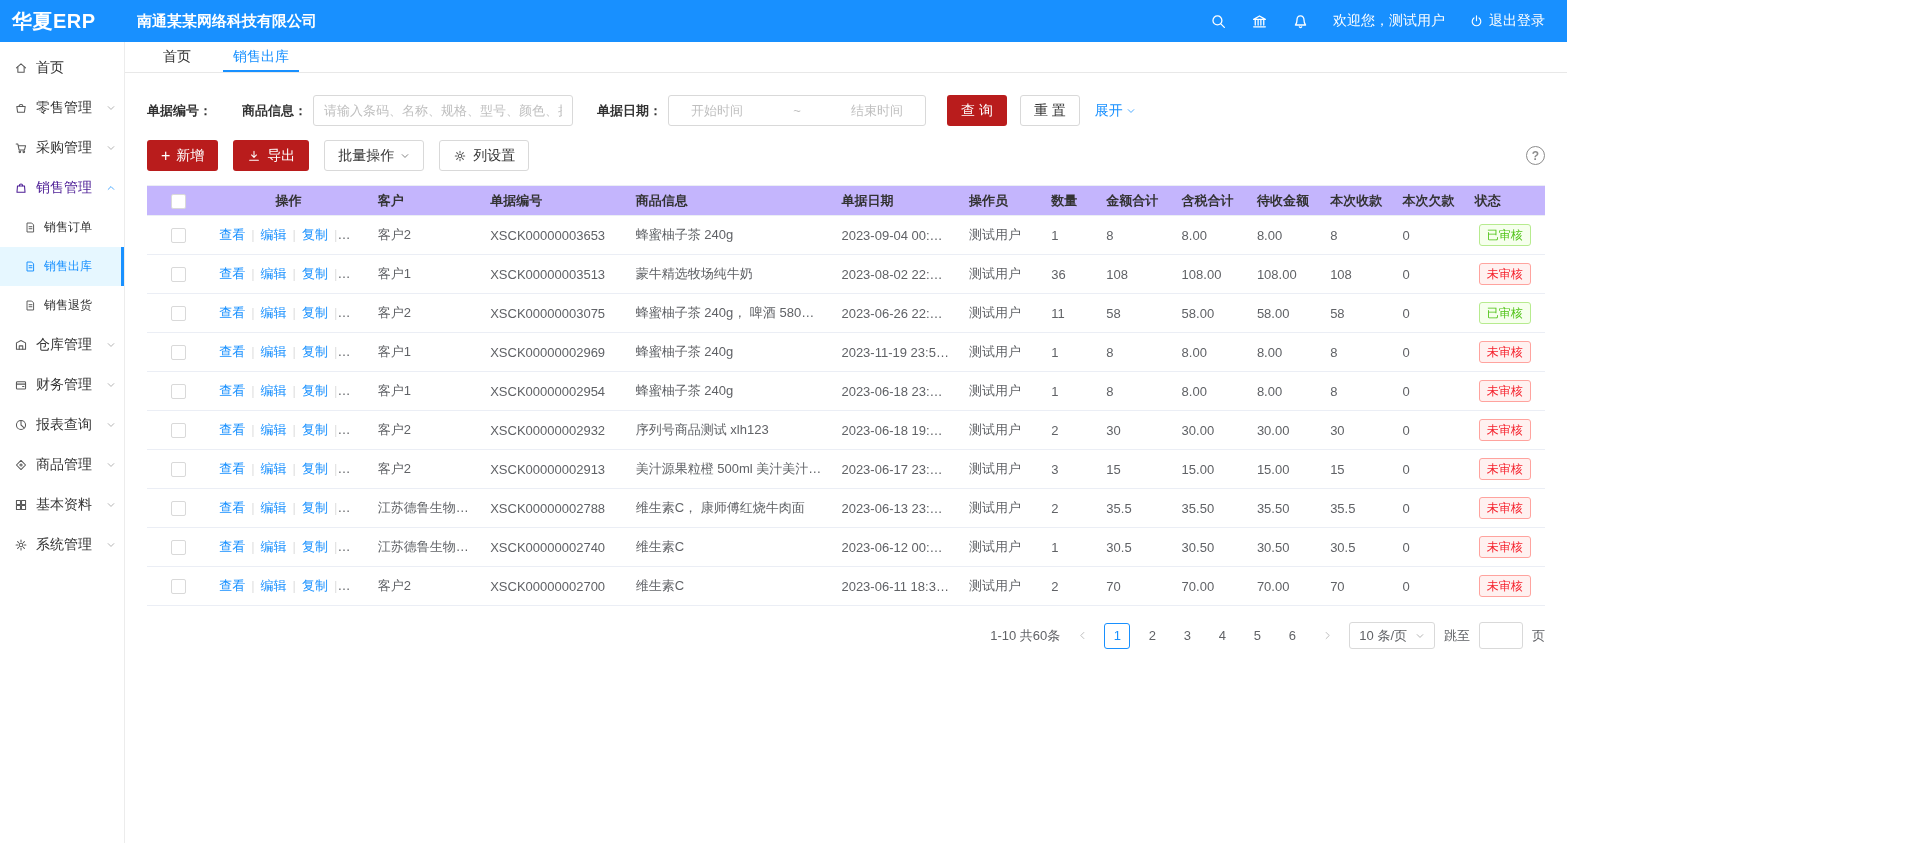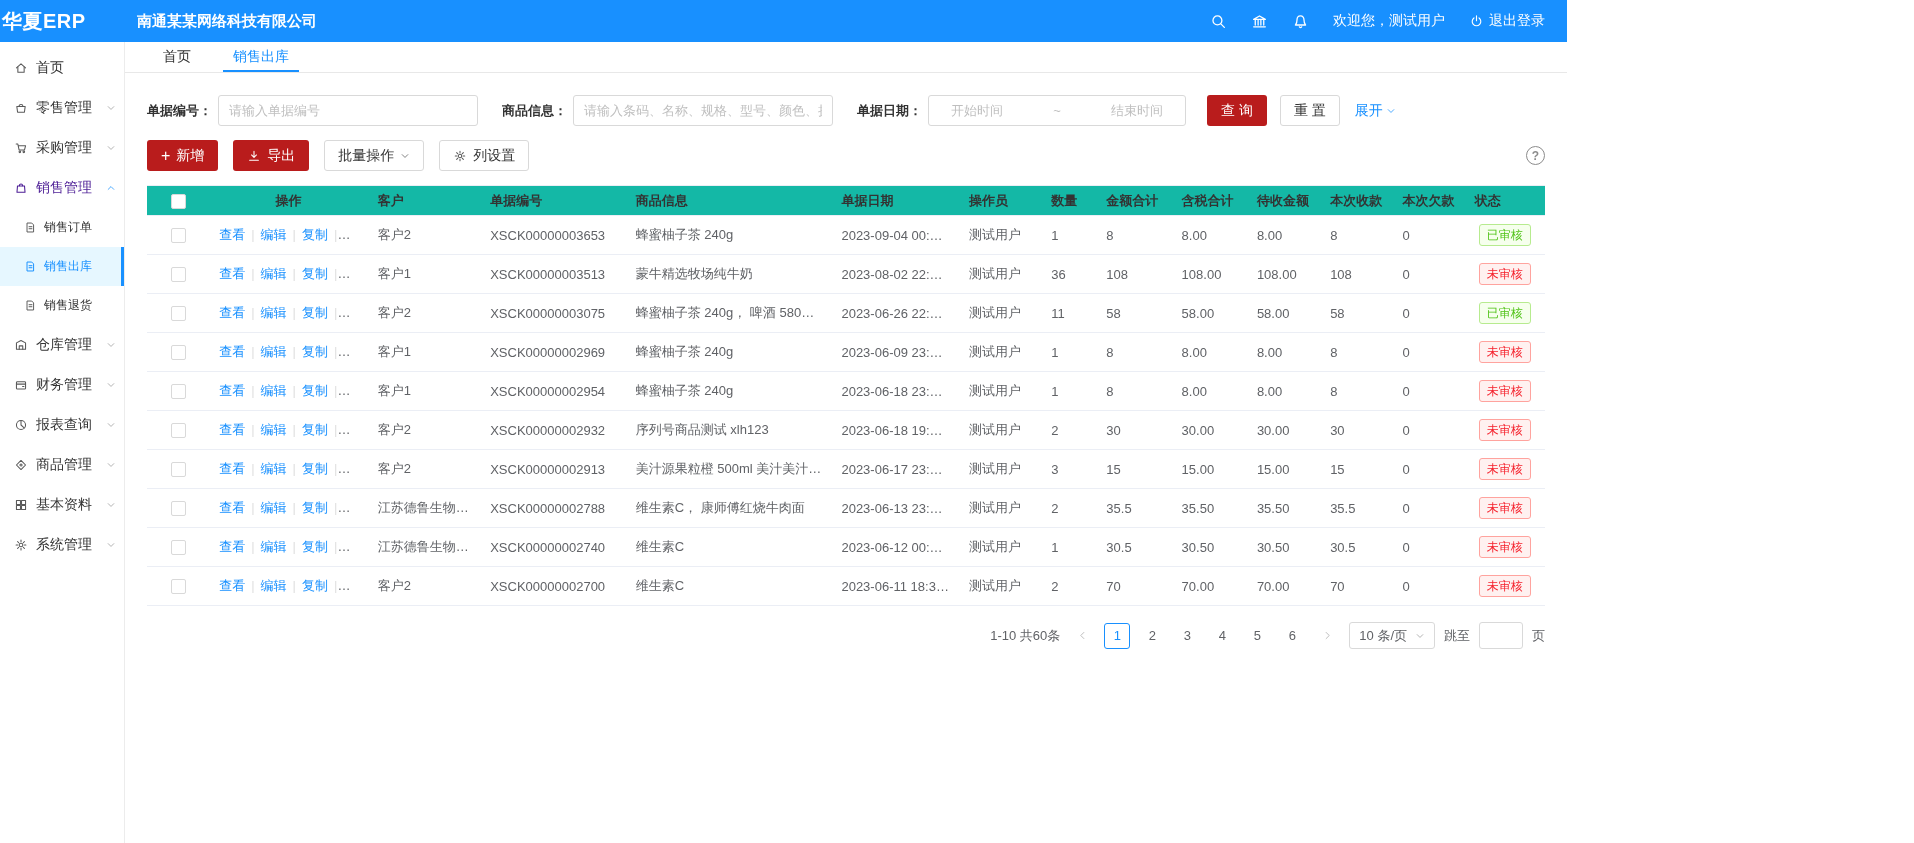--- a/index.html
+++ b/index.html
@@ -1,21 +1,21 @@
 <!DOCTYPE html>
 <html><head>
 <meta charset="utf-8">
 <style>
   * { margin:0; padding:0; box-sizing:border-box; }
   html,body { width:1914px; height:843px; background:#ffffff; font-family:"Liberation Sans","DejaVu Sans",sans-serif; overflow:hidden; }
   .app { width:1567px; height:843px; background:#fff; }
 
   
   .topbar { height:42px; background:#1890ff; display:flex; align-items:center; color:#fff; }
-  .logo { width:125px; padding-left:2px; font-size:20px; font-weight:bold; letter-spacing:.5px; cursor:pointer; }
+  .logo { width:125px; padding-left:12px; font-size:20px; font-weight:bold; letter-spacing:.5px; cursor:pointer; }
   .company { margin-left:12px; font-size:15px; font-weight:bold; }
   .topbar-right { margin-left:auto; display:flex; align-items:center; gap:24px; padding-right:22px; font-size:14px; }
   .hicon { color:#fff; display:flex; cursor:pointer; }
   .hicon svg { width:17px; height:17px; display:block; }
   .logout { display:flex; align-items:center; gap:5px; cursor:pointer; }
   .logout svg { width:15px; height:15px; }
 
   .main-row { display:flex; height:801px; }
 
   
@@ -56,21 +56,21 @@
   .expand-link { color:#1890ff; font-size:14px; display:inline-flex; align-items:center; gap:3px; cursor:pointer; }
   .expand-link .chev { color:#1890ff; }
 
   .toolbar-row { display:flex; align-items:center; gap:15px; margin-top:14px; }
   .plus { font-size:16px; line-height:1; }
   .btn-primary .icon { color:#fff; margin:0; }
   .help-circle { margin-left:auto; width:19px; height:19px; border:1.6px solid #8c8c8c; border-radius:50%; color:#8c8c8c; font-size:12px; font-weight:bold; display:flex; align-items:center; justify-content:center; cursor:pointer; }
 
   
   table { width:100%; margin-top:14px; border-collapse:collapse; table-layout:fixed; font-size:13px; color:#606266; }
-  thead th { background:#14b8a6; font-weight:bold; color:#333; text-align:left; height:30px; padding:0 10px; border-bottom:1px solid #ebeef5; border-top:1px solid #ebeef5; white-space:nowrap; overflow:hidden; }
+  thead th { background:#c4b5fd; font-weight:bold; color:#333; text-align:left; height:30px; padding:0 10px; border-bottom:1px solid #ebeef5; border-top:1px solid #ebeef5; white-space:nowrap; overflow:hidden; }
   tbody td { height:39px; padding:0 10px; border-bottom:1px solid #ebeef5; white-space:nowrap; overflow:hidden; text-overflow:ellipsis; }
   th.center, td.center { text-align:center; }
   .checkbox { width:15px; height:15px; border:1px solid #d9d9d9; border-radius:2px; background:#fff; display:inline-block; vertical-align:middle; cursor:pointer; }
   .action-link { color:#1890ff; text-decoration:none; cursor:pointer; }
   .sep { color:#e0e0e0; margin:0 6px; }
   .badge { display:inline-block; font-size:12px; line-height:1; padding:4px 7px; border-radius:3px; border:1px solid; }
   .badge.approved { color:#52c41a; border-color:#b7eb8f; background:#f6ffed; }
   .badge.unapproved { color:#f5222d; border-color:#ffa39e; background:#fff1f0; }
 
   
@@ -296,21 +296,20 @@
     <div class="content">
       <div class="tabbar" id="tabbar">
           <div class="tab">首页</div>
           <div class="tab active">销售出库</div>
         </div>
 
       <div class="panel">
 
         <div class="filter-row">
           <span class="f-label">单据编号：</span>
-          <input class="f-input" placeholder="请输入单据编号" style="">
           <span class="f-label ml">商品信息：</span>
           <input class="f-input" placeholder="请输入条码、名称、规格、型号、颜色、扩展..." style="">
           <span class="f-label ml">单据日期：</span>
           <div class="date-range">
             <span>开始时间</span>
             <span>~</span>
             <span>结束时间</span>
           </div>
           <button class="btn-primary ml20">查 询</button>
           <button class="btn-default ml12">重 置</button>
@@ -440,21 +439,21 @@
                 <td>58</td>
                 <td>0</td>
                 <td class="center"><span class="badge approved">已审核</span></td>
               </tr>
               <tr>
                 <td class="center"><span class="checkbox"></span></td>
                 <td class="center"><a class="action-link">查看</a><span class="sep">|</span><a class="action-link">编辑</a><span class="sep">|</span><a class="action-link">复制</a><span class="sep">|</span><a class="action-link">删除</a></td>
                 <td>客户1</td>
                 <td>XSCK00000002969</td>
                 <td>蜂蜜柚子茶 240g</td>
-                <td>2023-06-09 23:55:14</td>
+                <td>2023-11-19 23:55:14</td>
                 <td>测试用户</td>
                 <td>1</td>
                 <td>8</td>
                 <td>8.00</td>
                 <td>8.00</td>
                 <td>8</td>
                 <td>0</td>
                 <td class="center"><span class="badge unapproved">未审核</span></td>
               </tr>
               <tr>

